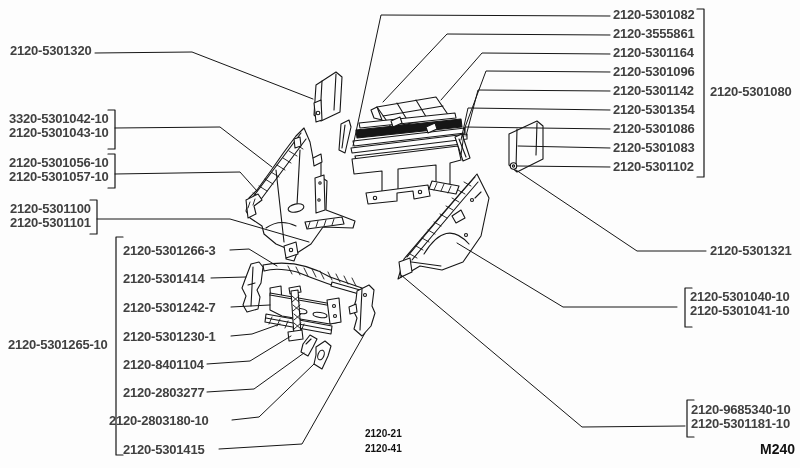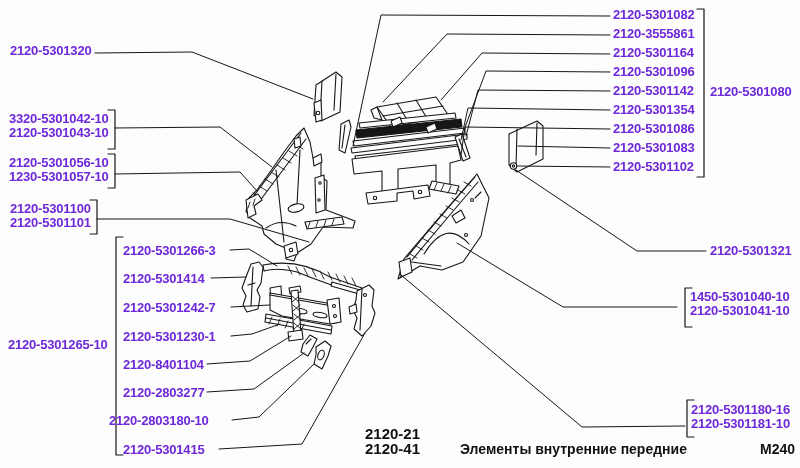--- a/index.html
+++ b/index.html
@@ -1,23 +1,23 @@
 <!DOCTYPE html>
 <html><head>
 <meta charset="utf-8">
 <style>
   html,body{margin:0;padding:0;background:#e8e8e8;}
   .page{position:relative;width:800px;height:468px;background:#fdfdfd;overflow:hidden;
         font-family:"Liberation Sans",sans-serif;}
   .diagram-svg{position:absolute;left:0;top:0;}
-  .lbl{position:absolute;font:700 13px/14px "Liberation Sans",sans-serif;color:#6d28d9;
+  .lbl{position:absolute;font:700 13px/14px "Liberation Sans",sans-serif;color:#404040;
        letter-spacing:-0.2px;white-space:nowrap;}
   .lbl.ul{text-underline-offset:2px;}
   .cap{position:absolute;font:700 14px/15px "Liberation Sans",sans-serif;color:#111;white-space:nowrap;}
-  .cap.sm{font-size:15px;line-height:14px;}
+  .cap.sm{font-size:10px;line-height:14px;}
 </style>
 </head>
 <body>
 
 <div class="page">
 
   <svg class="diagram-svg" width="800" height="468" viewBox="0 0 800 468">
     <g stroke="#161616" fill="none" stroke-width="1.1" stroke-linejoin="round" stroke-linecap="round">
 
       <g stroke-width="1.2">
@@ -173,21 +173,21 @@
       </g>
     </g>
   </svg>
 
   <div class="lbl" style="left:10px;top:44px">2120-5301320</div>
 
   <div class="lbl" style="left:9px;top:112px">3320-5301042-10</div>
   <div class="lbl" style="left:9px;top:126px">2120-5301043-10</div>
 
   <div class="lbl" style="left:9px;top:156px">2120-5301056-10</div>
-  <div class="lbl" style="left:9px;top:170px">1230-5301057-10</div>
+  <div class="lbl" style="left:9px;top:170px">2120-5301057-10</div>
 
   <div class="lbl" style="left:10px;top:202px">2120-5301100</div>
   <div class="lbl" style="left:10px;top:216px">2120-5301101</div>
 
   <div class="lbl ul" style="left:8px;top:338px">2120-5301265-10</div>
   <div class="lbl" style="left:123px;top:244px">2120-5301266-3</div>
   <div class="lbl" style="left:123px;top:272px">2120-5301414</div>
   <div class="lbl" style="left:123px;top:301px">2120-5301242-7</div>
   <div class="lbl" style="left:123px;top:330px">2120-5301230-1</div>
   <div class="lbl" style="left:123px;top:358px">2120-8401104</div>
@@ -201,24 +201,23 @@
   <div class="lbl" style="left:613px;top:65px">2120-5301096</div>
   <div class="lbl" style="left:613px;top:84px">2120-5301142</div>
   <div class="lbl" style="left:613px;top:103px">2120-5301354</div>
   <div class="lbl" style="left:613px;top:122px">2120-5301086</div>
   <div class="lbl" style="left:613px;top:141px">2120-5301083</div>
   <div class="lbl" style="left:613px;top:160px">2120-5301102</div>
   <div class="lbl ul" style="left:710px;top:85px">2120-5301080</div>
 
   <div class="lbl" style="left:710px;top:244px">2120-5301321</div>
 
-  <div class="lbl ul" style="left:690px;top:290px">1450-5301040-10</div>
+  <div class="lbl ul" style="left:690px;top:290px">2120-5301040-10</div>
   <div class="lbl ul" style="left:690px;top:304px">2120-5301041-10</div>
 
-  <div class="lbl" style="left:691px;top:403px">2120-5301180-16</div>
+  <div class="lbl" style="left:691px;top:403px">2120-9685340-10</div>
   <div class="lbl" style="left:691px;top:417px">2120-5301181-10</div>
 
   <div class="cap sm" style="left:365px;top:427px">2120-21</div>
   <div class="cap sm" style="left:365px;top:442px">2120-41</div>
-  <div class="cap" style="left:460px;top:442px">Элементы внутренние передние</div>
   <div class="cap" style="left:760px;top:442px">М240</div>
 
 </div>
 
 </body></html>

